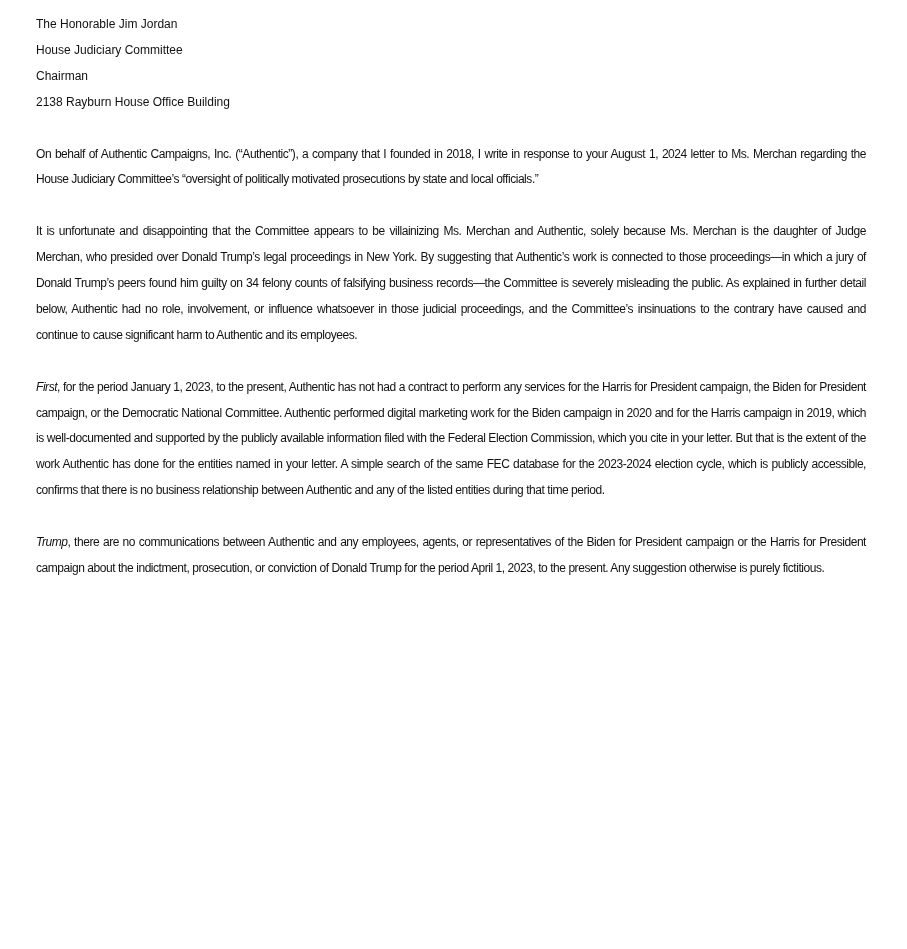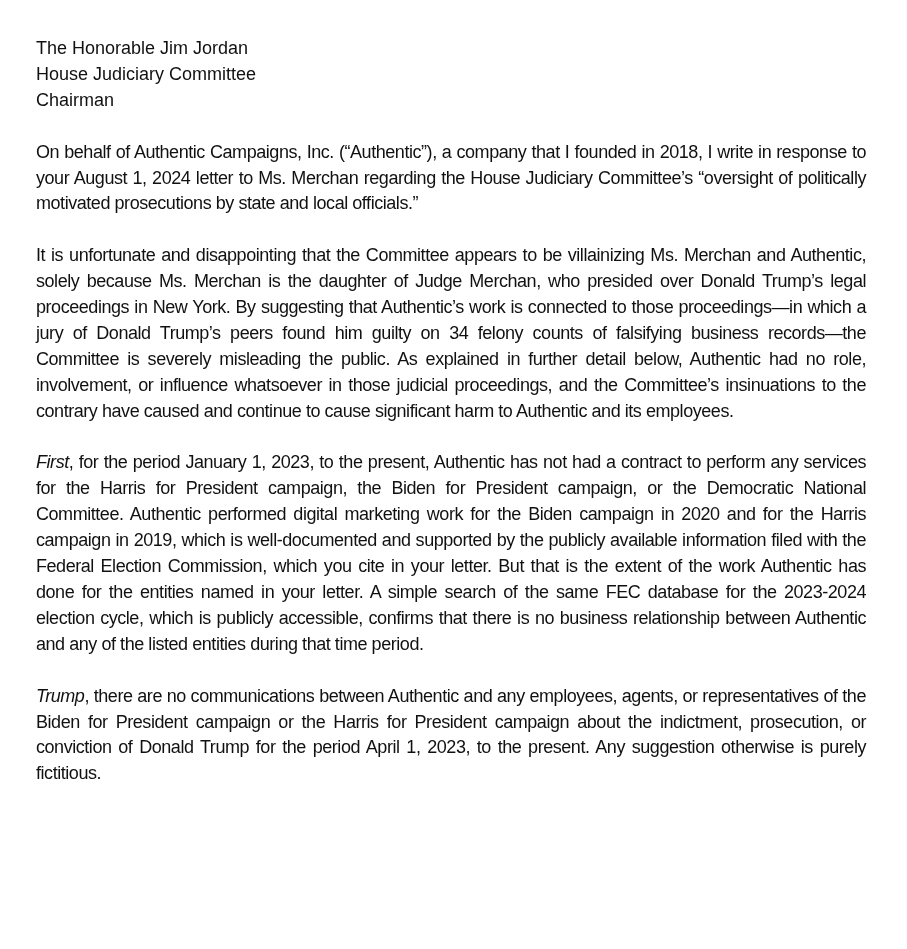--- a/index.html
+++ b/index.html
@@ -12,24 +12,23 @@
       height: 949px;
       overflow: hidden;
       position: relative;
     }
     .page {
       position: absolute;
       left: 36px;
       top: 12px;
       width: 830px;
       font-family: "Liberation Sans", sans-serif;
-      font-size: 18px;
+      font-size: 12px;
       line-height: 25.9px;
       color: #111111;
-      margin-top: 24px;
     }
     .addr-line {
       display: block;
       white-space: nowrap;
     }
     .salutation {
       margin-top: 25.9px;
       white-space: nowrap;
     }
     p {
@@ -45,20 +44,21 @@
     }
   </style>
 </head>
 <body>
 
 <div class="page">
   <div class="address-block">
     <span class="addr-line">The Honorable Jim Jordan</span>
     <span class="addr-line">House Judiciary Committee</span>
     <span class="addr-line">Chairman</span>
+    <span class="addr-line">2138 Rayburn House Office Building</span>
   </div>
 
 
   <p class="last-justified"><span>On behalf of Authentic Campaigns, Inc. (“Authentic”), a company that I founded in 2018, I write in response to your August 1, 2024 letter to Ms. Merchan regarding the House Judiciary Committee’s “oversight of politically motivated prosecutions by state and local officials.”</span></p>
 
   <p class="last-justified"><span>It is unfortunate and disappointing that the Committee appears to be villainizing Ms. Merchan and Authentic, solely because Ms. Merchan is the daughter of Judge Merchan, who presided over Donald Trump’s legal proceedings in New York. By suggesting that Authentic’s work is connected to those proceedings—in which a jury of Donald Trump’s peers found him guilty on 34 felony counts of falsifying business records—the Committee is severely misleading the public. As explained in further detail below, Authentic had no role, involvement, or influence whatsoever in those judicial proceedings, and the Committee’s insinuations to the contrary have caused and continue to cause significant harm to Authentic and its employees.</span></p>
 
   <p class="last-justified"><em>First</em><span>, for the period January 1, 2023, to the present, Authentic has not had a contract to perform any services for the Harris for President campaign, the Biden for President campaign, or the Democratic National Committee. Authentic performed digital marketing work for the Biden campaign in 2020 and for the Harris campaign in 2019, which is well-documented and supported by the publicly available information filed with the Federal Election Commission, which you cite in your letter. But that is the extent of the work Authentic has done for the entities named in your letter. A simple search of the same FEC database for the 2023-2024 election cycle, which is publicly accessible, confirms that there is no business relationship between Authentic and any of the listed entities during that time period.</span></p>
 
   <p class="last-justified"><em>Trump</em><span>, there are no communications between Authentic and any employees, agents, or representatives of the Biden for President campaign or the Harris for President campaign about the indictment, prosecution, or conviction of Donald Trump for the period April 1, 2023, to the present. Any suggestion otherwise is purely fictitious.</span></p>

